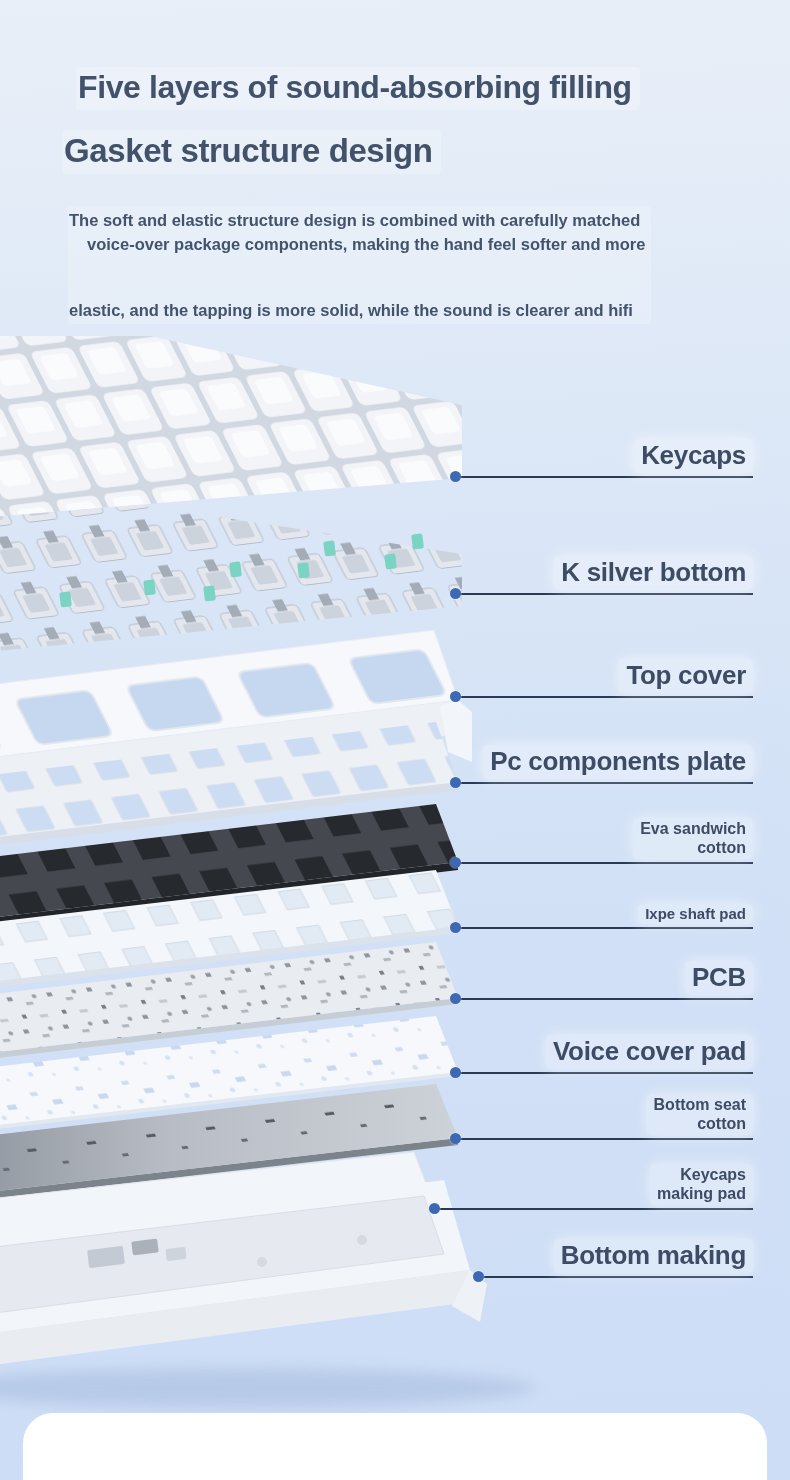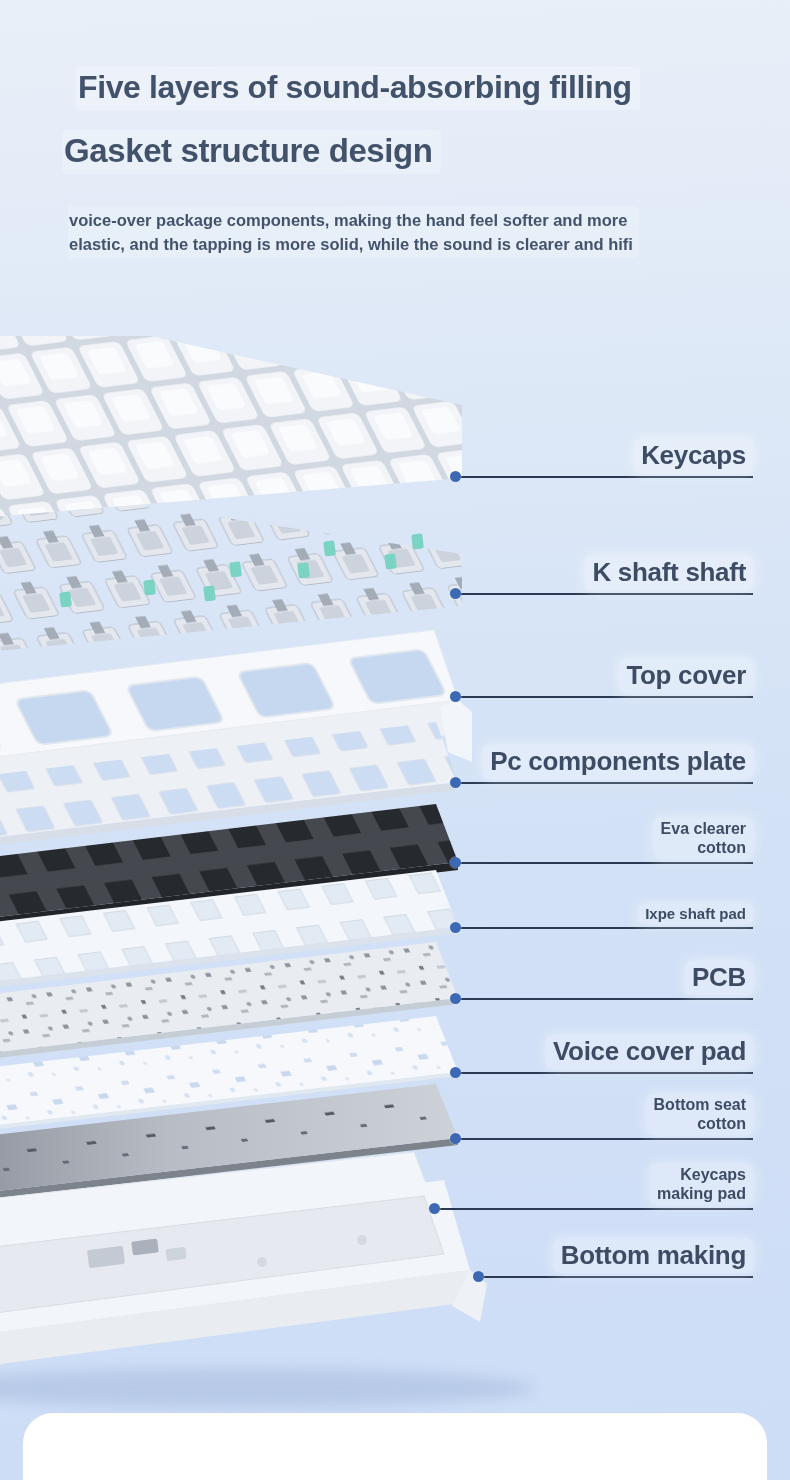--- a/index.html
+++ b/index.html
@@ -192,40 +192,40 @@
 
   <div class="callout lg" style="top:476px;left:455px;">
     <span class="callout-line"></span>
     <span class="callout-dot"></span>
     <span class="callout-label">Keycaps</span>
   </div>
 
   <div class="callout lg" style="top:593px;left:455px;">
     <span class="callout-line"></span>
     <span class="callout-dot"></span>
-    <span class="callout-label">K shaft shaft</span>
+    <span class="callout-label">K silver bottom</span>
   </div>
 
   <div class="callout lg" style="top:696px;left:455px;">
     <span class="callout-line"></span>
     <span class="callout-dot"></span>
     <span class="callout-label">Top cover</span>
   </div>
 
   <div class="callout lg" style="top:782px;left:455px;">
     <span class="callout-line"></span>
     <span class="callout-dot"></span>
     <span class="callout-label">Pc components plate</span>
   </div>
 
   <div class="callout sm" style="top:862px;left:455px;">
     <span class="callout-line"></span>
     <span class="callout-dot"></span>
     <span class="callout-label">
-        <span>Eva clearer</span>
+        <span>Eva sandwich</span>
         <span>cotton</span>
       </span>
   </div>
 
   <div class="callout md" style="top:927px;left:455px;">
     <span class="callout-line"></span>
     <span class="callout-dot"></span>
     <span class="callout-label">Ixpe shaft pad</span>
   </div>
 
@@ -262,17 +262,18 @@
   <div class="callout lg" style="top:1276px;left:478px;">
     <span class="callout-line"></span>
     <span class="callout-dot"></span>
     <span class="callout-label">Bottom making</span>
   </div>
 </div>
 
 <h1 class="hdr-title">Five layers of sound-absorbing filling</h1>
 <h2 class="hdr-subtitle">Gasket structure design</h2>
 <p class="hdr-desc">
-  <span style="display:block;">voice-over package components, making the hand feel softer and more</span>
-  <span style="display:block;">elastic, and the tapping is more solid, while the sound is clearer and hifi</span>
+  <span style="display:block;">The soft and elastic structure design is combined with carefully matched</span>
+  <span style="display:block;margin-left:18px;">voice-over package components, making the hand feel softer and more</span>
+  <span style="display:block;margin-top:42px;">elastic, and the tapping is more solid, while the sound is clearer and hifi</span>
 </p>
 
 <div class="bottom-card"></div>
 
 </body></html>

